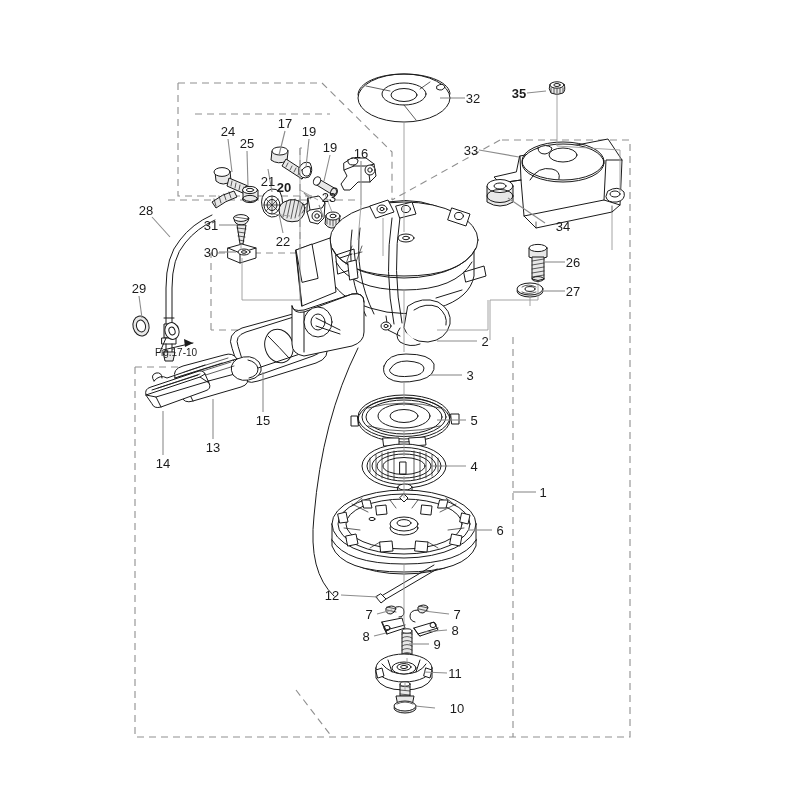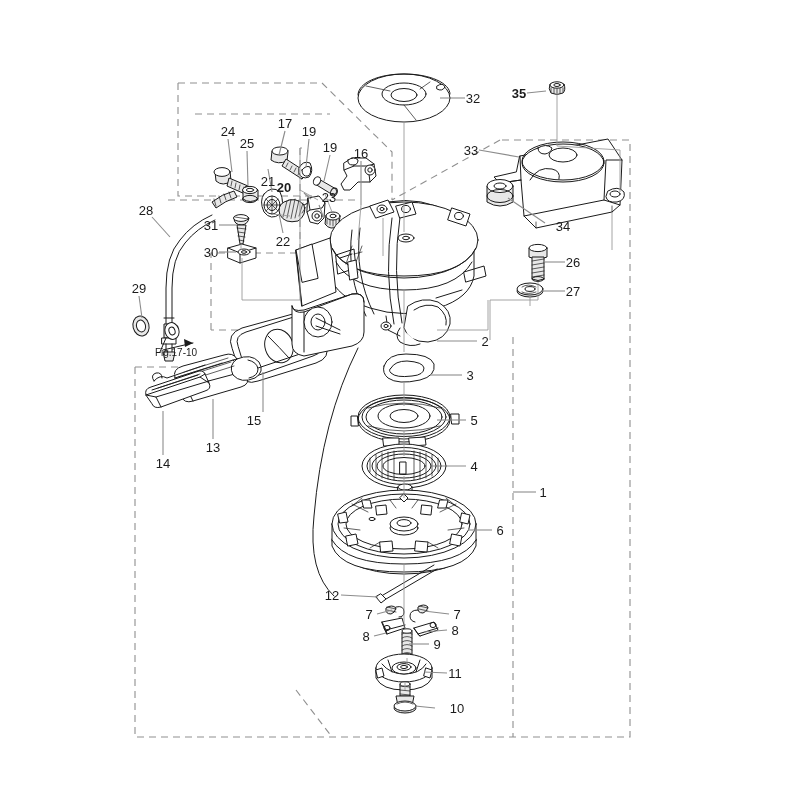--- a/index.html
+++ b/index.html
@@ -495,21 +495,21 @@
       <div class="lbl" style="left: 369px; top: 614px;">7</div>
       <div class="lbl" style="left: 457px; top: 614px;">7</div>
       <div class="lbl" style="left: 366px; top: 636px;">8</div>
       <div class="lbl" style="left: 455px; top: 630px;">8</div>
       <div class="lbl" style="left: 437px; top: 644px;">9</div>
       <div class="lbl" style="left: 443px; top: 708px; margin-left: 14px;">10</div>
       <div class="lbl" style="left: 455px; top: 673px;">11</div>
       <div class="lbl" style="left: 332px; top: 595px;">12</div>
       <div class="lbl" style="left: 213px; top: 447px;">13</div>
       <div class="lbl" style="left: 163px; top: 463px;">14</div>
-      <div class="lbl" style="left: 254px; top: 420px;">15</div>
+      <div class="lbl" style="left: 263px; top: 420px;">15</div>
       <div class="lbl" style="left: 361px; top: 153px;">16</div>
       <div class="lbl" style="left: 285px; top: 123px;">17</div>
       <div class="lbl" style="left: 330px; top: 147px;">19</div>
       <div class="lbl" style="left: 309px; top: 131px;">19</div>
       <div class="lbl" style="left: 284px; top: 187px; font-weight: bold;">20</div>
       <div class="lbl" style="left: 268px; top: 161px; margin-top: 20px;">21</div>
       <div class="lbl" style="left: 283px; top: 241px;">22</div>
       <div class="lbl" style="left: 309px; top: 197px; padding-left: 40px;">23</div>
       <div class="lbl" style="left: 228px; top: 131px;">24</div>
       <div class="lbl" style="left: 247px; top: 143px;">25</div>

